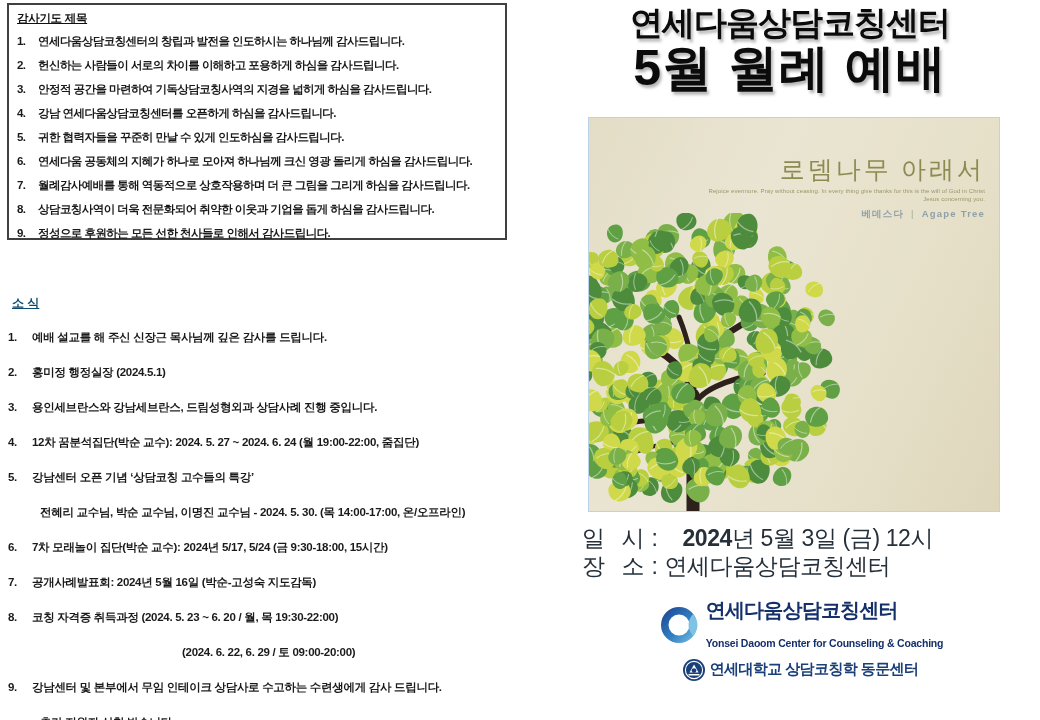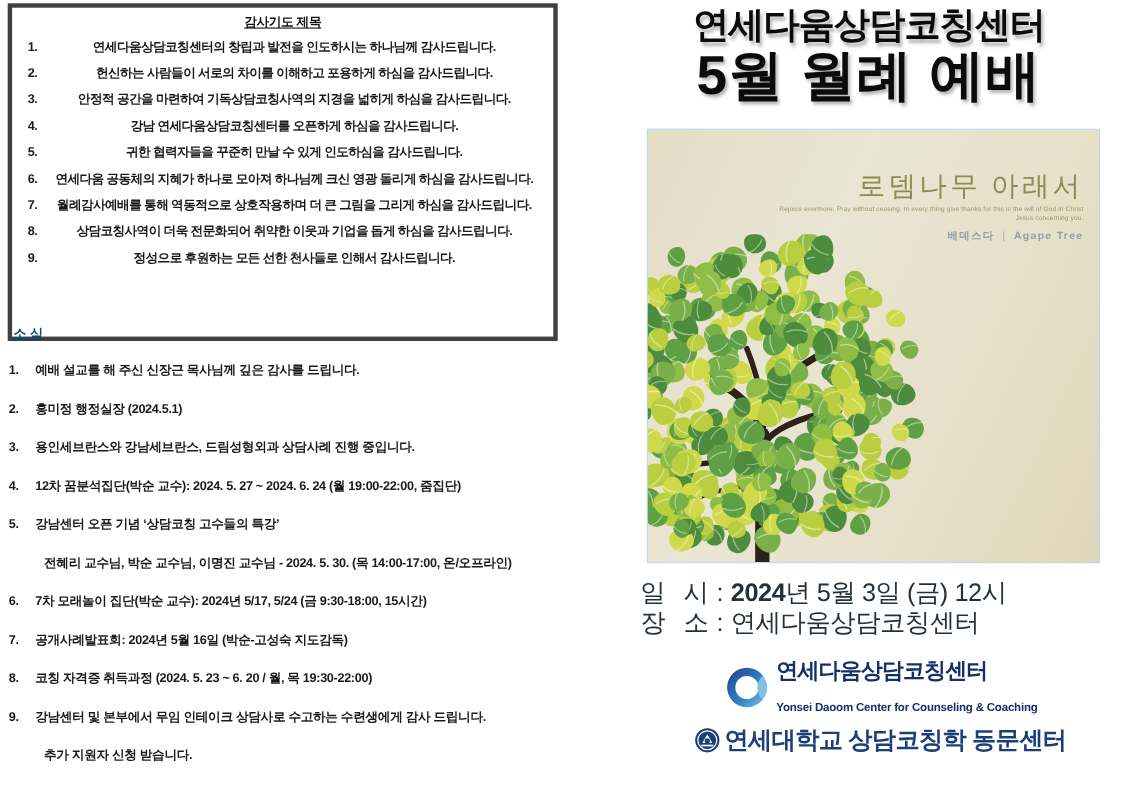--- a/index.html
+++ b/index.html
@@ -9,25 +9,24 @@
     font-family: "Liberation Sans", "DejaVu Sans", sans-serif;
     overflow: hidden;
   }
   #page { position: relative; width: 1040px; height: 720px; background:#fff; }
 
   
   #left-col { position: absolute; left: 0; top: 0; width: 540px; height: 720px; }
 
   #prayer-box {
     position: absolute; left: 7px; top: 3px;
-    width: 500px; height: 307px;
-    border: 4px solid #404040;
+    width: 500px; height: 237px;
+    border: 2px solid #404040;
     background: #fff;
     padding: 6px 8px 0 8px;
-    text-align: center;
   }
   #prayer-title {
     font-size: 11.5px; font-weight: bold; color: #111;
     text-decoration: underline; letter-spacing: -0.3px;
     margin-bottom: 3px;
   }
   .prayer-item {
     display: flex; align-items: baseline;
     font-size: 11.5px; font-weight: bold; color: #1a1a1a;
     letter-spacing: -0.55px;
@@ -99,42 +98,42 @@
   
   #info { position: absolute; left: 42px; top: 523px; width: 420px; }
   .info-row {
     display: flex; align-items: baseline;
     font-size: 23px; color: #26303a; letter-spacing: -0.4px;
     height: 28px; white-space: nowrap;
   }
   .info-label { letter-spacing: 5px; flex: 0 0 auto; }
   .info-colon { padding: 0 7px 0 2px; }
   .info-val { flex: 0 0 auto; }
-  .info-val b { font-weight: bold; }
+  .info-val b { font-weight: bold; margin-left: 18px; }
 
   
   #logos { position: absolute; left: 50px; top: 600px; width: 420px; }
   #logo-main { display: flex; align-items: center; justify-content: center; }
   #swirl { width: 44px; height: 40px; flex: 0 0 44px; }
   #logo-main-text { margin-left: 5px; }
   #logo-ko {
     font-size: 20px; font-weight: bold; color: #14306b;
     letter-spacing: -0.8px; line-height: 1.05;
   }
   #logo-en {
     font-size: 10.5px; font-weight: bold; color: #14306b;
     letter-spacing: -0.2px; line-height: 1.2; margin-top: 16px;
   }
   #logo-sub {
     display: flex; align-items: center; justify-content: center;
     margin-top: 8px;
   }
   #seal { width: 24px; height: 24px; flex: 0 0 24px; }
   #logo-sub-text {
-    font-size: 22px; font-weight: bold; color: #1b4079;
+    font-size: 15px; font-weight: bold; color: #1b4079;
     letter-spacing: -0.6px; margin-left: 4px;
   }
 </style>
 </head>
 <body>
 
 <div id="page">
 
   <div id="left-col">
 
@@ -211,20 +210,24 @@
           <span class="news-txt">7차 모래놀이 집단(박순 교수): 2024년 5/17, 5/24 (금 9:30-18:00, 15시간)</span>
         </div>
         <div class="news-item ">
           <span class="news-num">7.</span>
           <span class="news-txt">공개사례발표회: 2024년 5월 16일  (박순-고성숙 지도감독)</span>
         </div>
         <div class="news-item ">
           <span class="news-num">8.</span>
           <span class="news-txt">코칭 자격증 취득과정 (2024. 5. 23 ~ 6. 20 / 월, 목 19:30-22:00)</span>
         </div>
+        <div class="news-item cont indent2">
+          <span class="news-num"></span>
+          <span class="news-txt">(2024. 6. 22, 6. 29 / 토 09:00-20:00)</span>
+        </div>
         <div class="news-item ">
           <span class="news-num">9.</span>
           <span class="news-txt">강남센터 및 본부에서 무임 인테이크 상담사로 수고하는 수련생에게 감사 드립니다.</span>
         </div>
         <div class="news-item cont indent">
           <span class="news-num"></span>
           <span class="news-txt">추가 지원자 신청 받습니다.</span>
         </div>
       </div>
 

